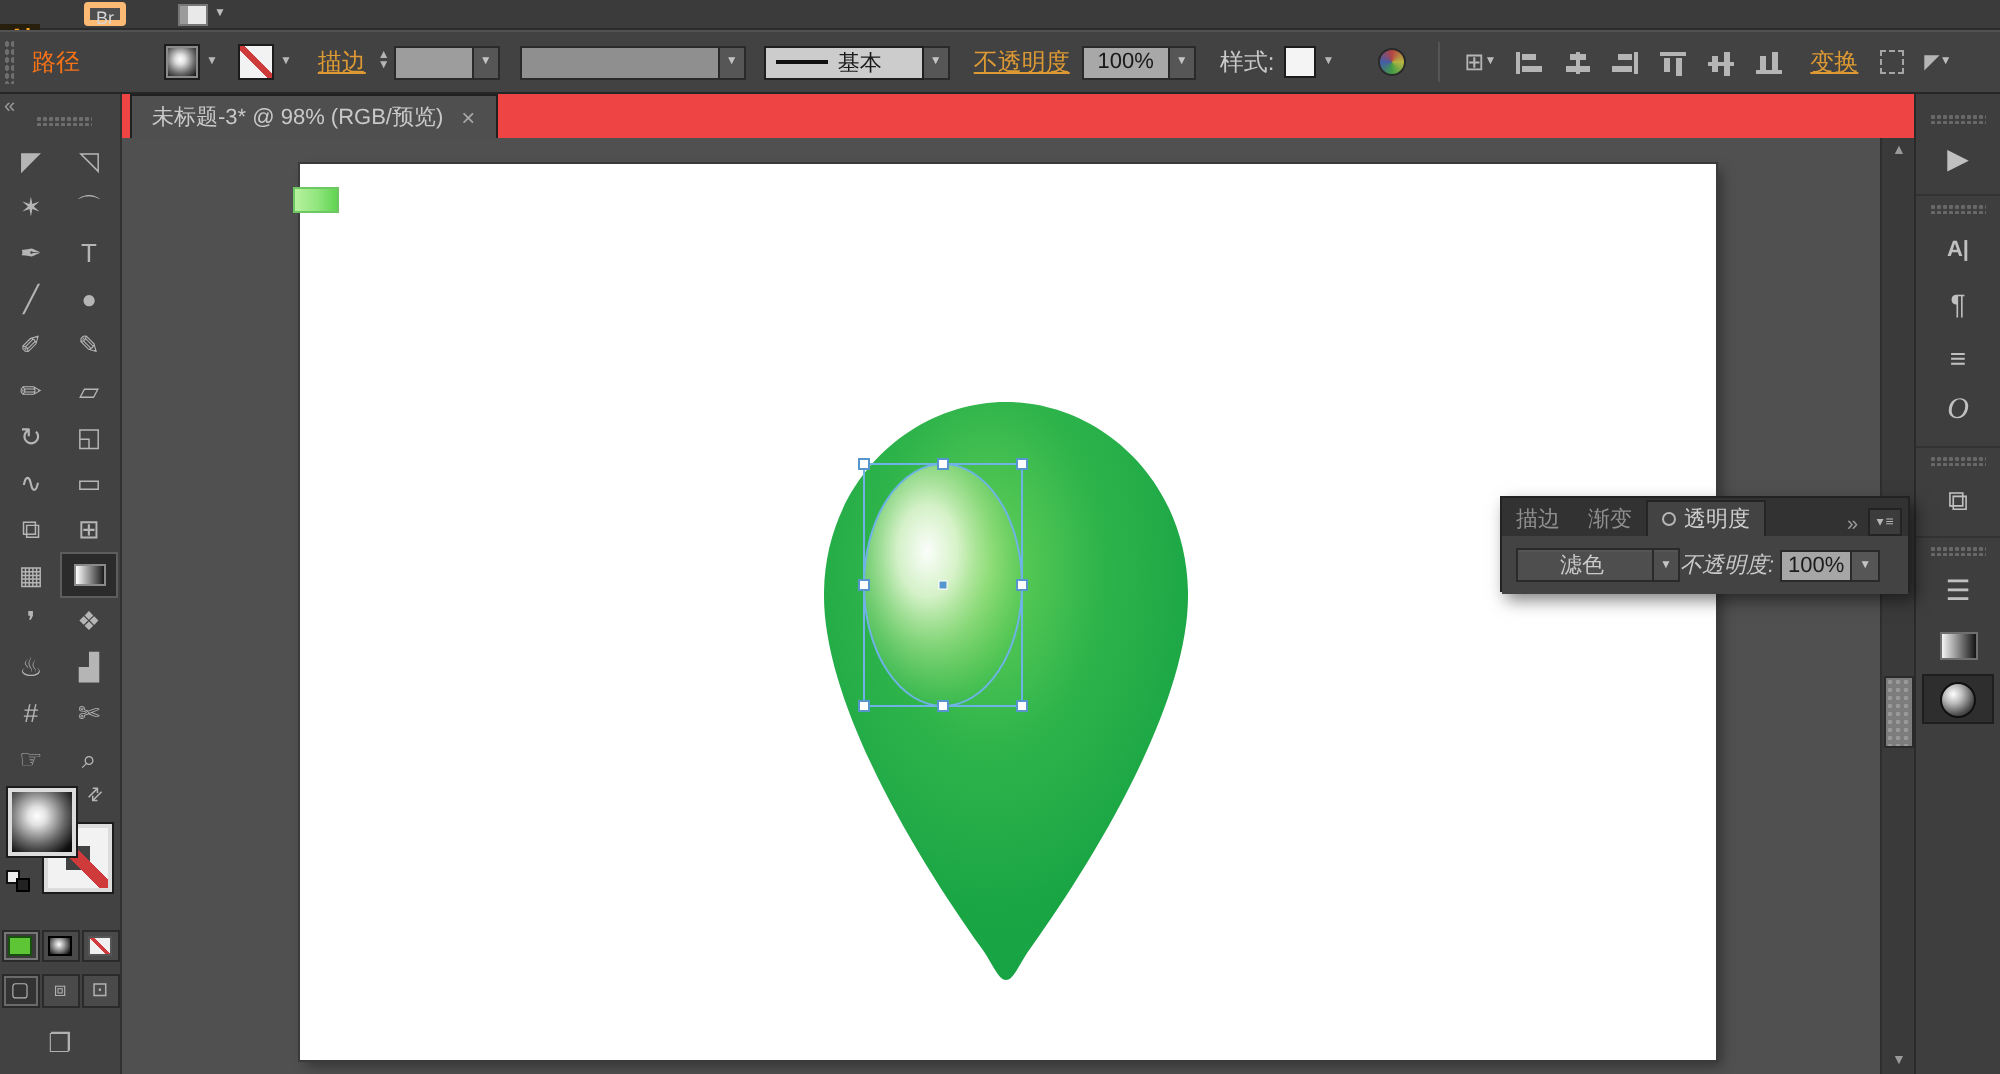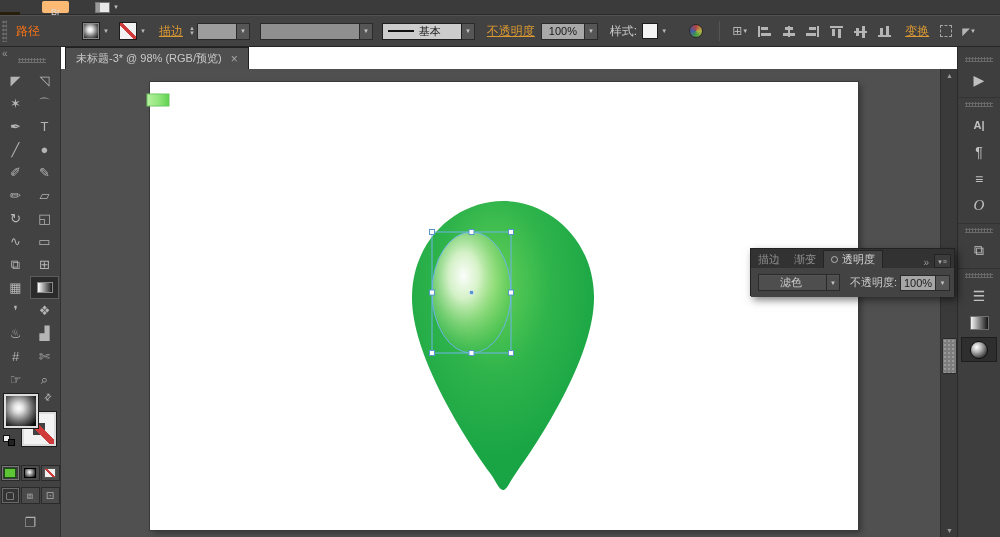--- a/index.html
+++ b/index.html
@@ -10,21 +10,21 @@
   
   #menubar { position:absolute; left:0; top:0; width:1000px; height:15px;
              background:#3b3b3b; border-bottom:1px solid #2b2b2b;
              display:flex; align-items:center; z-index:5; }
   #ai-logo { width:20px; height:15px; background:#271e0c; color:#f7a21b;
              font-weight:bold; font-size:11px; display:flex; align-items:center;
              justify-content:center;margin-top:24px; }
   #menu-items { display:flex; margin-left:10px; }
   .menu-item { font-size:11px; color:#c9c9c9; padding:0 11px; line-height:15px; white-space:nowrap; }
   #br-button { margin-left:22px; font-size:9px; color:#d6d6d6; background:#4e4e4e;
-               border:6px solid #fdba74; border-radius:2px; padding:0 3px; height:12px;
+               border:3px solid #fdba74; border-radius:2px; padding:0 3px; height:12px;
                line-height:10px; }
   #layout-switcher { margin-left:26px; display:flex; align-items:center; gap:3px; }
   .layout-chip { width:15px; height:11px; border:1px solid #777;
                  background:linear-gradient(90deg,#9a9a9a 32%,#e9e9e9 32%); }
   .mini-caret { font-size:6px; color:#bdbdbd; }
 
   
   #controlbar { position:absolute; left:0; top:15px; width:1000px; height:32px;
                 background:#424242; border-top:1px solid #525252;
                 border-bottom:1px solid #262626; display:flex; align-items:center;
@@ -67,21 +67,21 @@
   #align-dd { margin-left:12px; display:flex; align-items:center; }
   #align-dd .grid-glyph { font-size:12px; color:#b5b5b5; }
   .align-btn { margin-left:9px; display:flex; align-items:center; }
   #transform-link { margin-left:13px; }
   #ft-icon { width:12px; height:12px; border:1px dashed #a5a5a5; margin-left:11px; }
   #iso-select { margin-left:10px; display:flex; align-items:center; }
   #iso-select .cursor-glyph { font-size:10px; color:#b5b5b5; }
 
   
   #tabstrip { position:absolute; left:61px; top:47px; width:896px; height:22px;
-              background:#ffffff; display:flex; align-items:flex-end; }
+              background:#ef4444; display:flex; align-items:flex-end; }
   #doc-tab { height:22px; margin-left:4px; background:#4f4f4f; border:1px solid #202020;
              border-bottom:none; display:flex; align-items:center; padding:0 10px;
              font-size:11px; color:#c9c9c9; }
   #doc-tab .close { margin-left:9px; color:#a8a8a8; font-size:12px; line-height:10px; }
 
   
   #toolspanel { position:absolute; left:0; top:47px; width:61px; height:490px;
                 background:#424242; border-right:1px solid #313131; }
   #tools-header { height:22px; position:relative; }
   #tools-header .collapse { position:absolute; left:2px; top:1px; font-size:10px; color:#9a9a9a; }
@@ -173,21 +173,21 @@
                 display:flex; align-items:center; justify-content:center; gap:1px; margin-right:3px; }
   #panel-menu span { font-size:7px; color:#b5b5b5; line-height:7px; }
   #tpanel-body { height:29px; background:#434343; display:flex; align-items:center; }
   #blend-select { margin-left:7px; width:82px; height:17px; background:#4e4e4e;
                   border:1px solid #2a2a2a; box-shadow:0 1px 0 #555 inset;
                   display:flex; align-items:center; }
   #blend-select .val { flex:1; font-size:11px; color:#c9c9c9; padding-left:6px;margin-left:15px; }
   #blend-select .dd { width:13px; height:100%; display:flex; align-items:center;
                       justify-content:center; border-left:1px solid #2a2a2a; }
   #blend-select .dd span { font-size:6px; color:#c4c4c4; }
-  #tp-opacity-label { margin-left:10px; font-size:11px; color:#c9c9c9; }
+  #tp-opacity-label { font-size:11px; color:#c9c9c9;font-style:italic; }
   #tp-opacity-field { width:36px; height:16px; margin-left:3px; background:#a6a6a6;
                       color:#1c1c1c; font-size:11px; display:flex; align-items:center;
                       justify-content:center; border:1px solid #2a2a2a; }
   #tp-opacity-dd { width:14px; height:16px; background:#565656; border:1px solid #2a2a2a;
                    border-left:none; display:flex; align-items:center; justify-content:center; }
   #tp-opacity-dd span { font-size:6px; color:#c4c4c4; }
 
   .align-svg rect { fill:#b5b5b5; }
 </style>
 </head>

